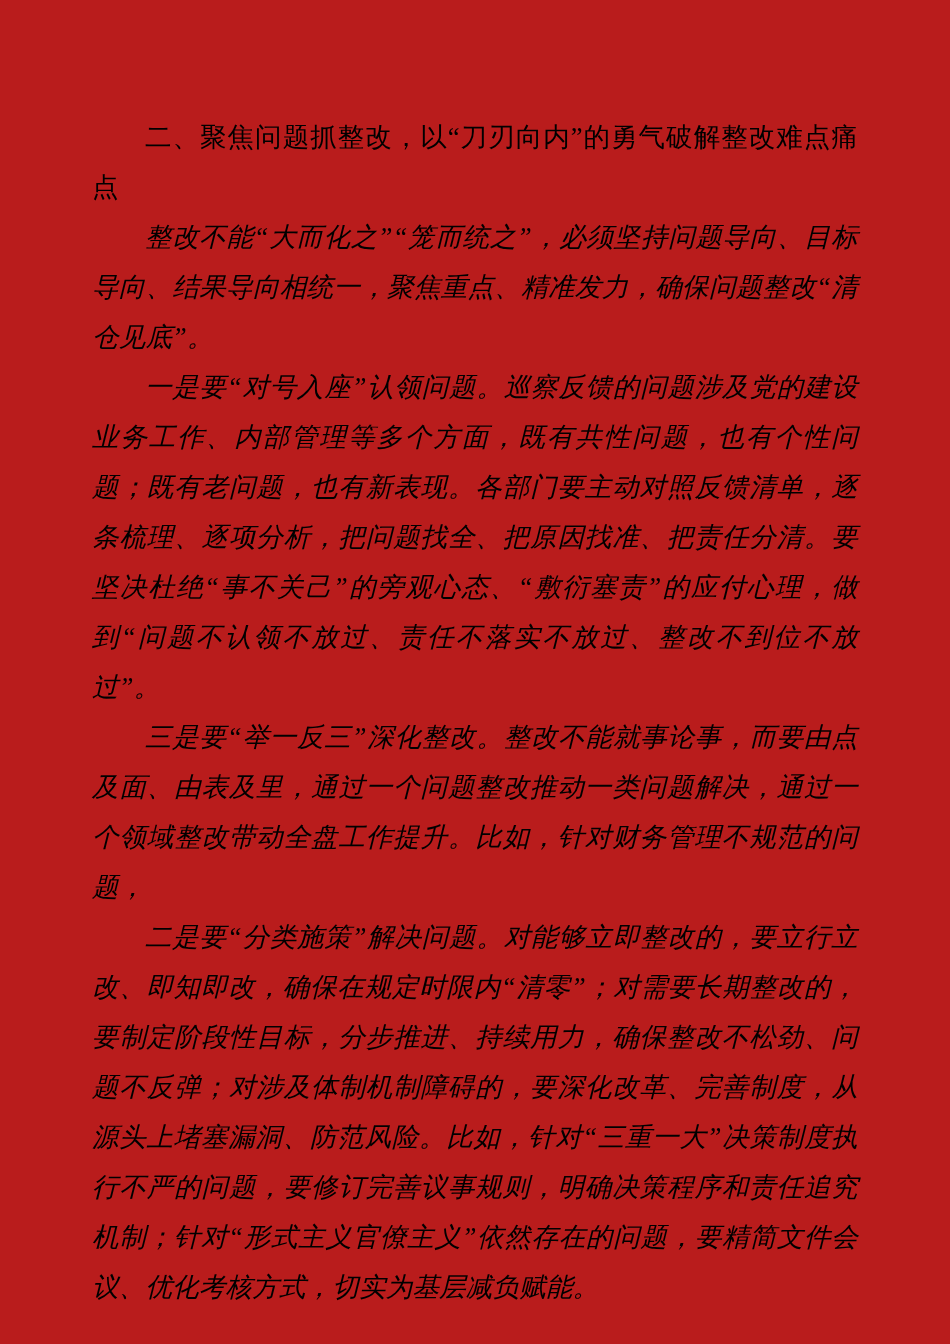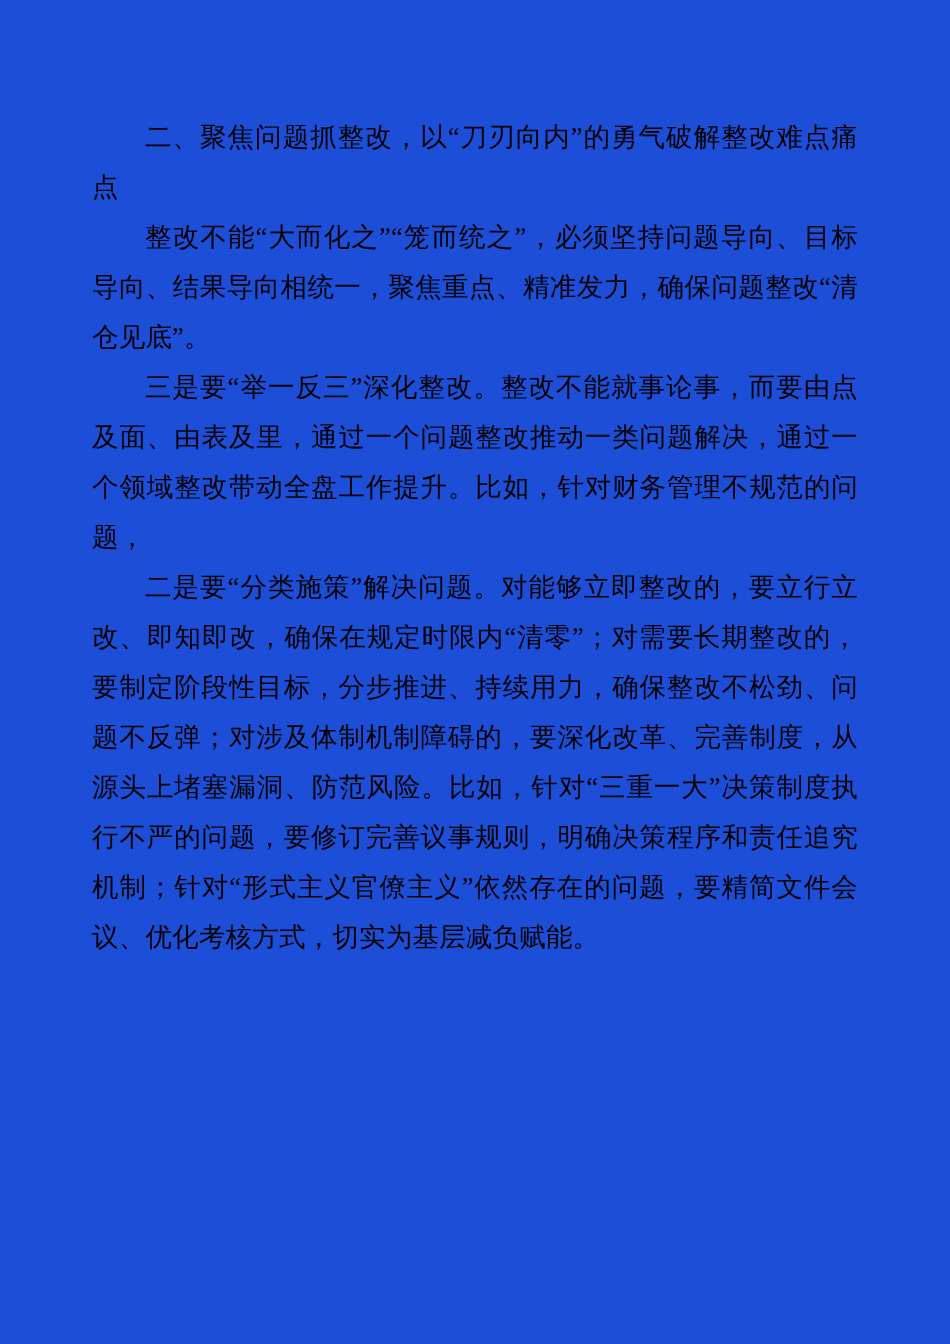--- a/index.html
+++ b/index.html
@@ -11,43 +11,45 @@
     width: 950px;
     height: 1344px;
     font-family: "Liberation Serif", "DejaVu Serif", serif;
     color: #000000;
     overflow: hidden;
   }
   .page {
     position: relative;
     width: 950px;
     height: 1344px;
-    background: #1d4ed8;
+    background: #b91c1c;
     box-sizing: border-box;
     padding: 112px 92px 40px 92px;
   }
   .doc-body {
     font-size: 26.5px;
     line-height: 50px;
     text-align: justify;
     text-justify: inter-ideograph;
     letter-spacing: 0.2px;
   }
   .para {
     margin: 0 0 0 0;
     text-indent: 2em;
     word-break: break-all;
   }
   .para + .para {
     margin-top: 0px;
+    font-style: italic;
   }
 </style>
 </head>
 <body>
 
 <div class="page">
   <div class="doc-body">
     <p class="para">二、聚焦问题抓整改，以“刀刃向内”的勇气破解整改难点痛点</p>
     <p class="para">整改不能“大而化之”“笼而统之”，必须坚持问题导向、目标导向、结果导向相统一，聚焦重点、精准发力，确保问题整改“清仓见底”。</p>
+    <p class="para">一是要“对号入座”认领问题。巡察反馈的问题涉及党的建设业务工作、内部管理等多个方面，既有共性问题，也有个性问题；既有老问题，也有新表现。各部门要主动对照反馈清单，逐条梳理、逐项分析，把问题找全、把原因找准、把责任分清。要坚决杜绝“事不关己”的旁观心态、“敷衍塞责”的应付心理，做到“问题不认领不放过、责任不落实不放过、整改不到位不放过”。</p>
     <p class="para">三是要“举一反三”深化整改。整改不能就事论事，而要由点及面、由表及里，通过一个问题整改推动一类问题解决，通过一个领域整改带动全盘工作提升。比如，针对财务管理不规范的问题，</p>
     <p class="para">二是要“分类施策”解决问题。对能够立即整改的，要立行立改、即知即改，确保在规定时限内“清零”；对需要长期整改的，要制定阶段性目标，分步推进、持续用力，确保整改不松劲、问题不反弹；对涉及体制机制障碍的，要深化改革、完善制度，从源头上堵塞漏洞、防范风险。比如，针对“三重一大”决策制度执行不严的问题，要修订完善议事规则，明确决策程序和责任追究机制；针对“形式主义官僚主义”依然存在的问题，要精简文件会议、优化考核方式，切实为基层减负赋能。</p>
   </div>
 </div>
 
 </body></html>

